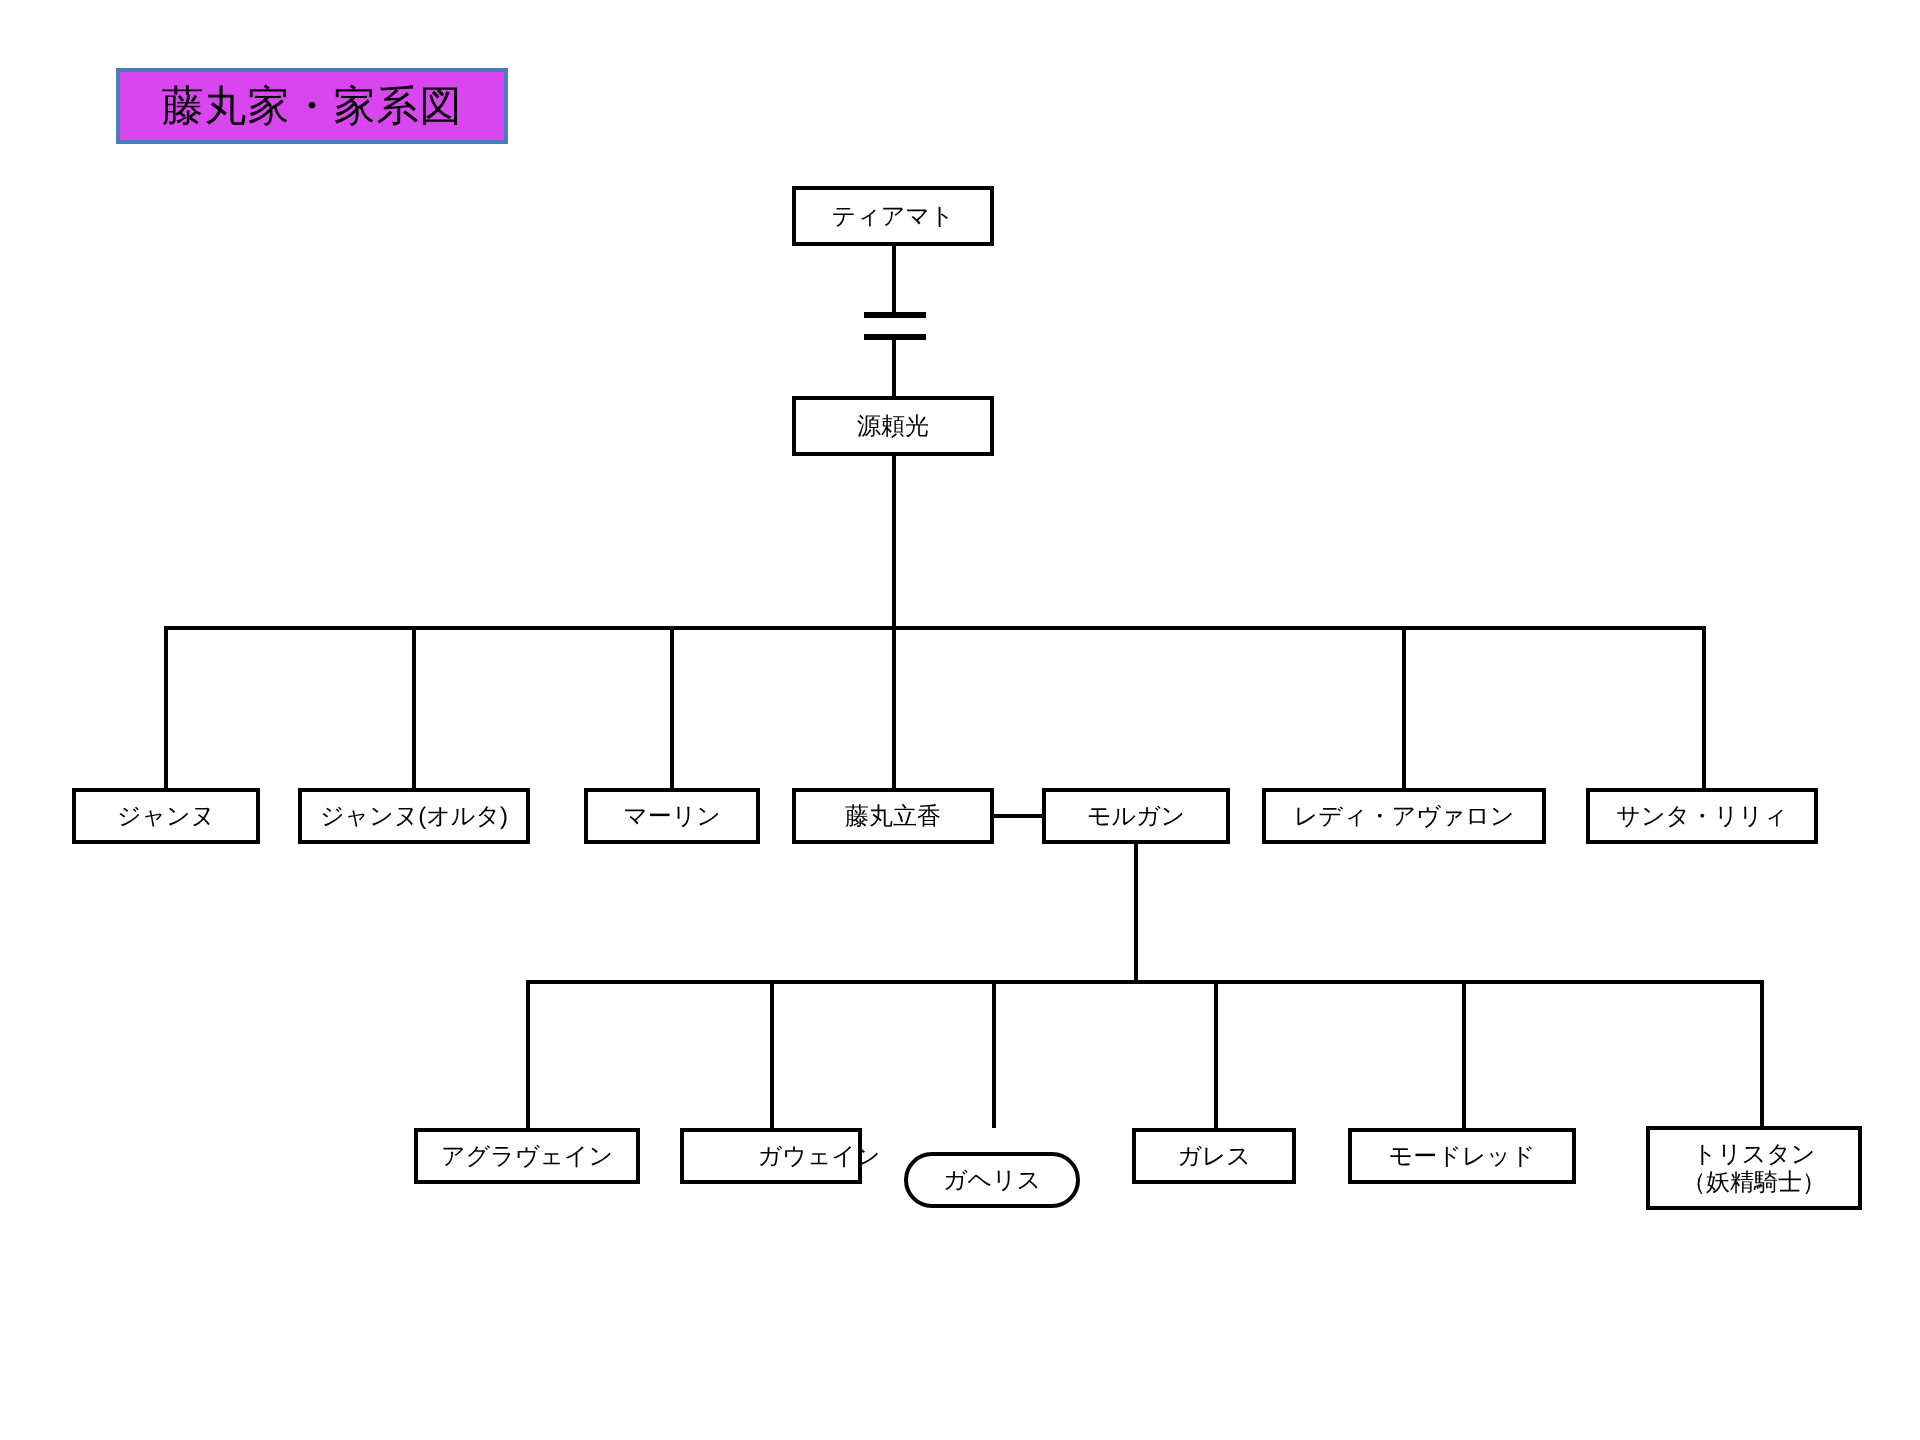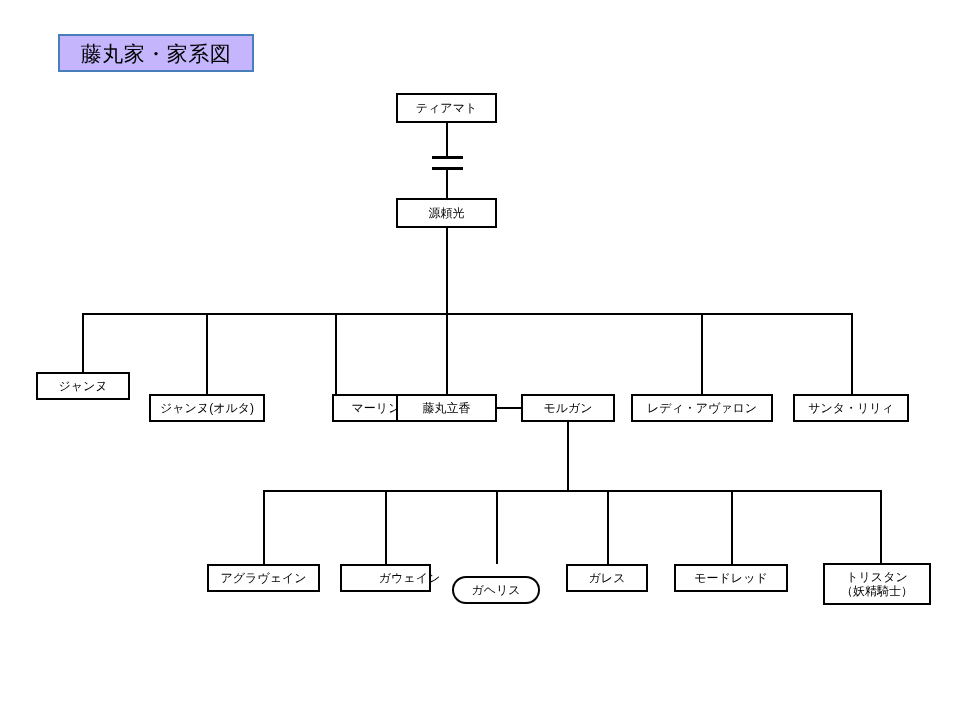--- a/index.html
+++ b/index.html
@@ -16,21 +16,21 @@
     overflow: hidden;
   }
   
   .title-box {
     position: absolute;
     left: 58px;
     top: 34px;
     width: 196px;
     height: 38px;
     border: 2px solid #4a7ebb;
-    background: #c4b5fd;
+    background: #d946ef;
     box-sizing: border-box;
     display: flex;
     align-items: center;
     justify-content: center;
   }
   .title-box .title-text {
     font-size: 21px;
     color: #000000;
     letter-spacing: 0.5px;
     white-space: nowrap;
@@ -103,29 +103,29 @@
   <div class="vline" style="left:446px; top:228px; height:166px;"></div>
 
   <div class="hline" style="left:82px; top:313px; width:771px;"></div>
 
   <div class="vline" style="left:82px; top:313px; height:81px;"></div>
   <div class="vline" style="left:206px; top:313px; height:81px;"></div>
   <div class="vline" style="left:335px; top:313px; height:81px;"></div>
   <div class="vline" style="left:701px; top:313px; height:81px;"></div>
   <div class="vline" style="left:851px; top:313px; height:81px;"></div>
 
-  <div class="node" style="left:36px; top:372px; width:94px; height:28px;">
+  <div class="node" style="left:36px; top:394px; width:94px; height:28px;">
     <span class="label">ジャンヌ</span>
   </div>
 
   <div class="node" style="left:149px; top:394px; width:116px; height:28px;">
     <span class="label">ジャンヌ(オルタ)</span>
   </div>
 
-  <div class="node" style="left:292px; top:394px; width:88px; height:28px;margin-left:40px;">
+  <div class="node" style="left:292px; top:394px; width:88px; height:28px;">
     <span class="label">マーリン</span>
   </div>
 
   <div class="node" style="left:396px; top:394px; width:101px; height:28px;font-family:Liberation Serif, serif;">
     <span class="label">藤丸立香</span>
   </div>
 
   <div class="hline" style="left:497px; top:407px; width:25px;"></div>
 
   <div class="node" style="left:521px; top:394px; width:94px; height:28px;">

